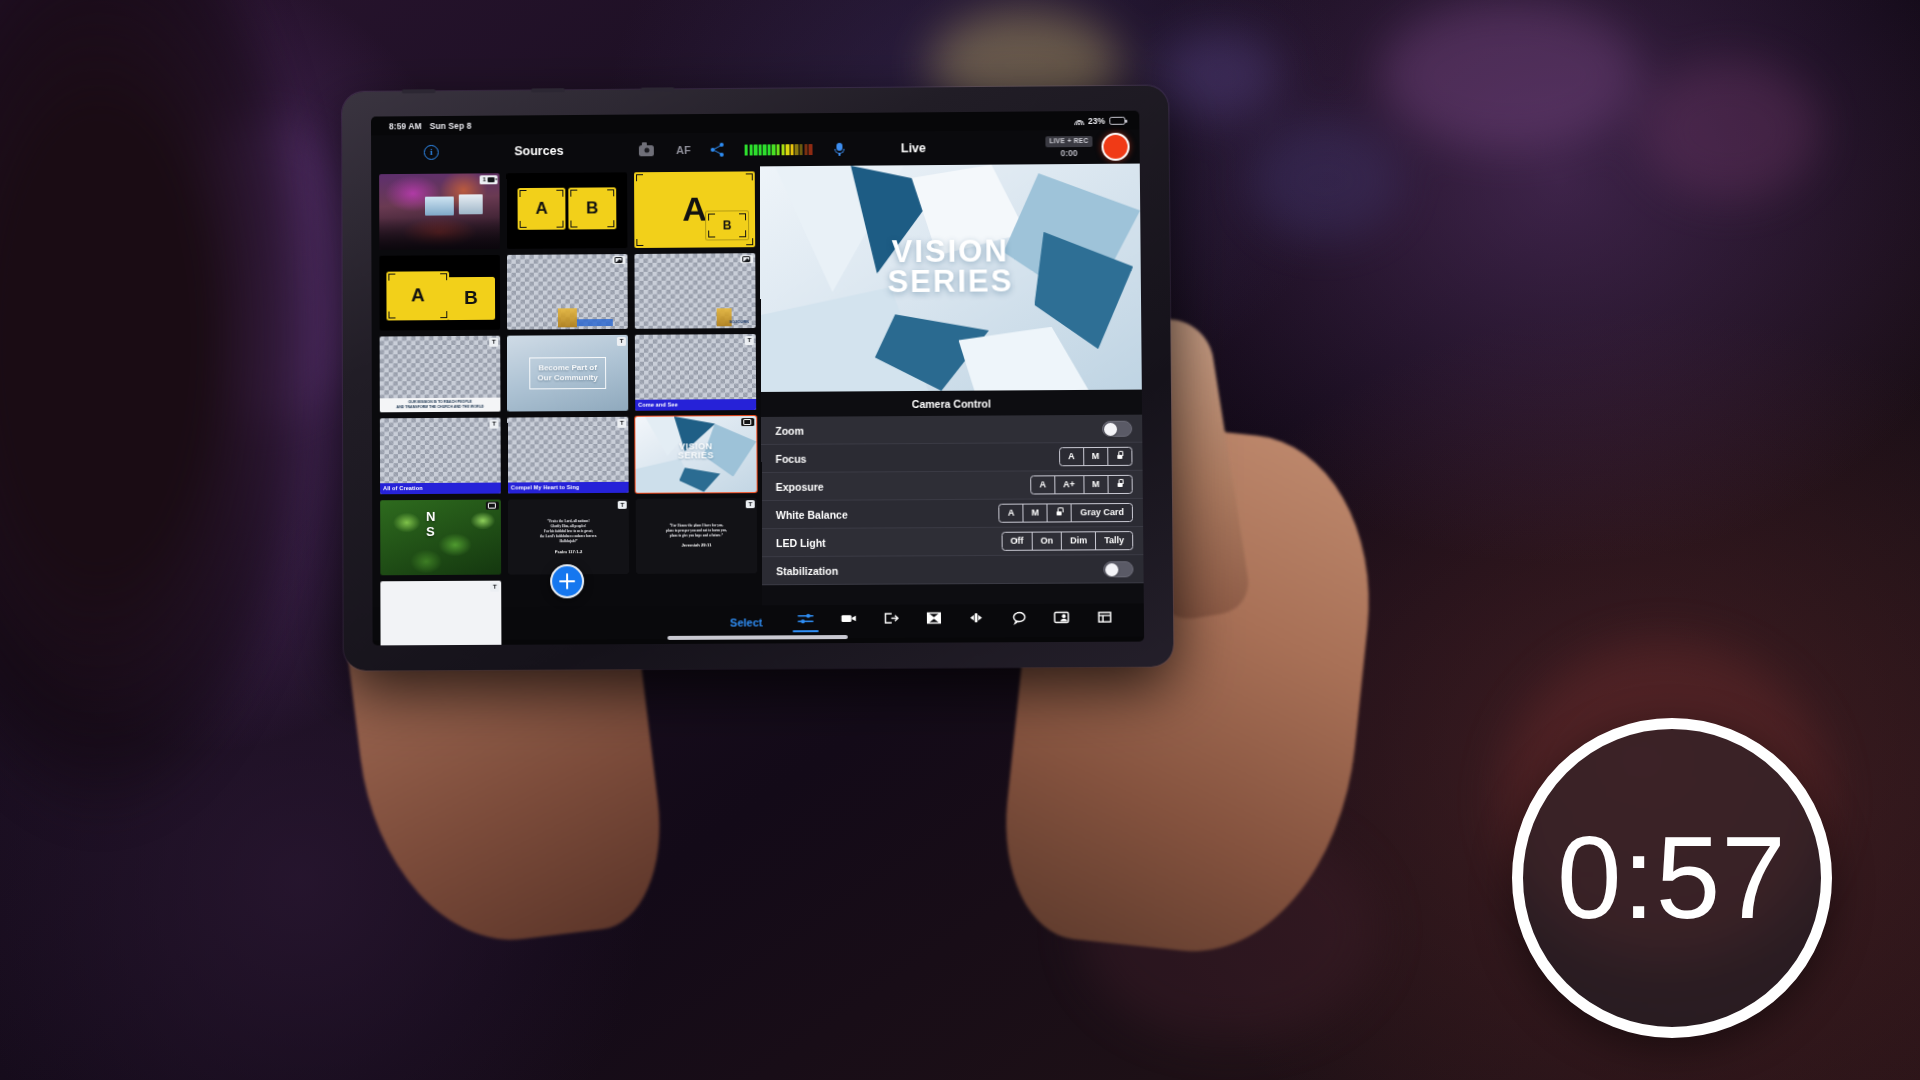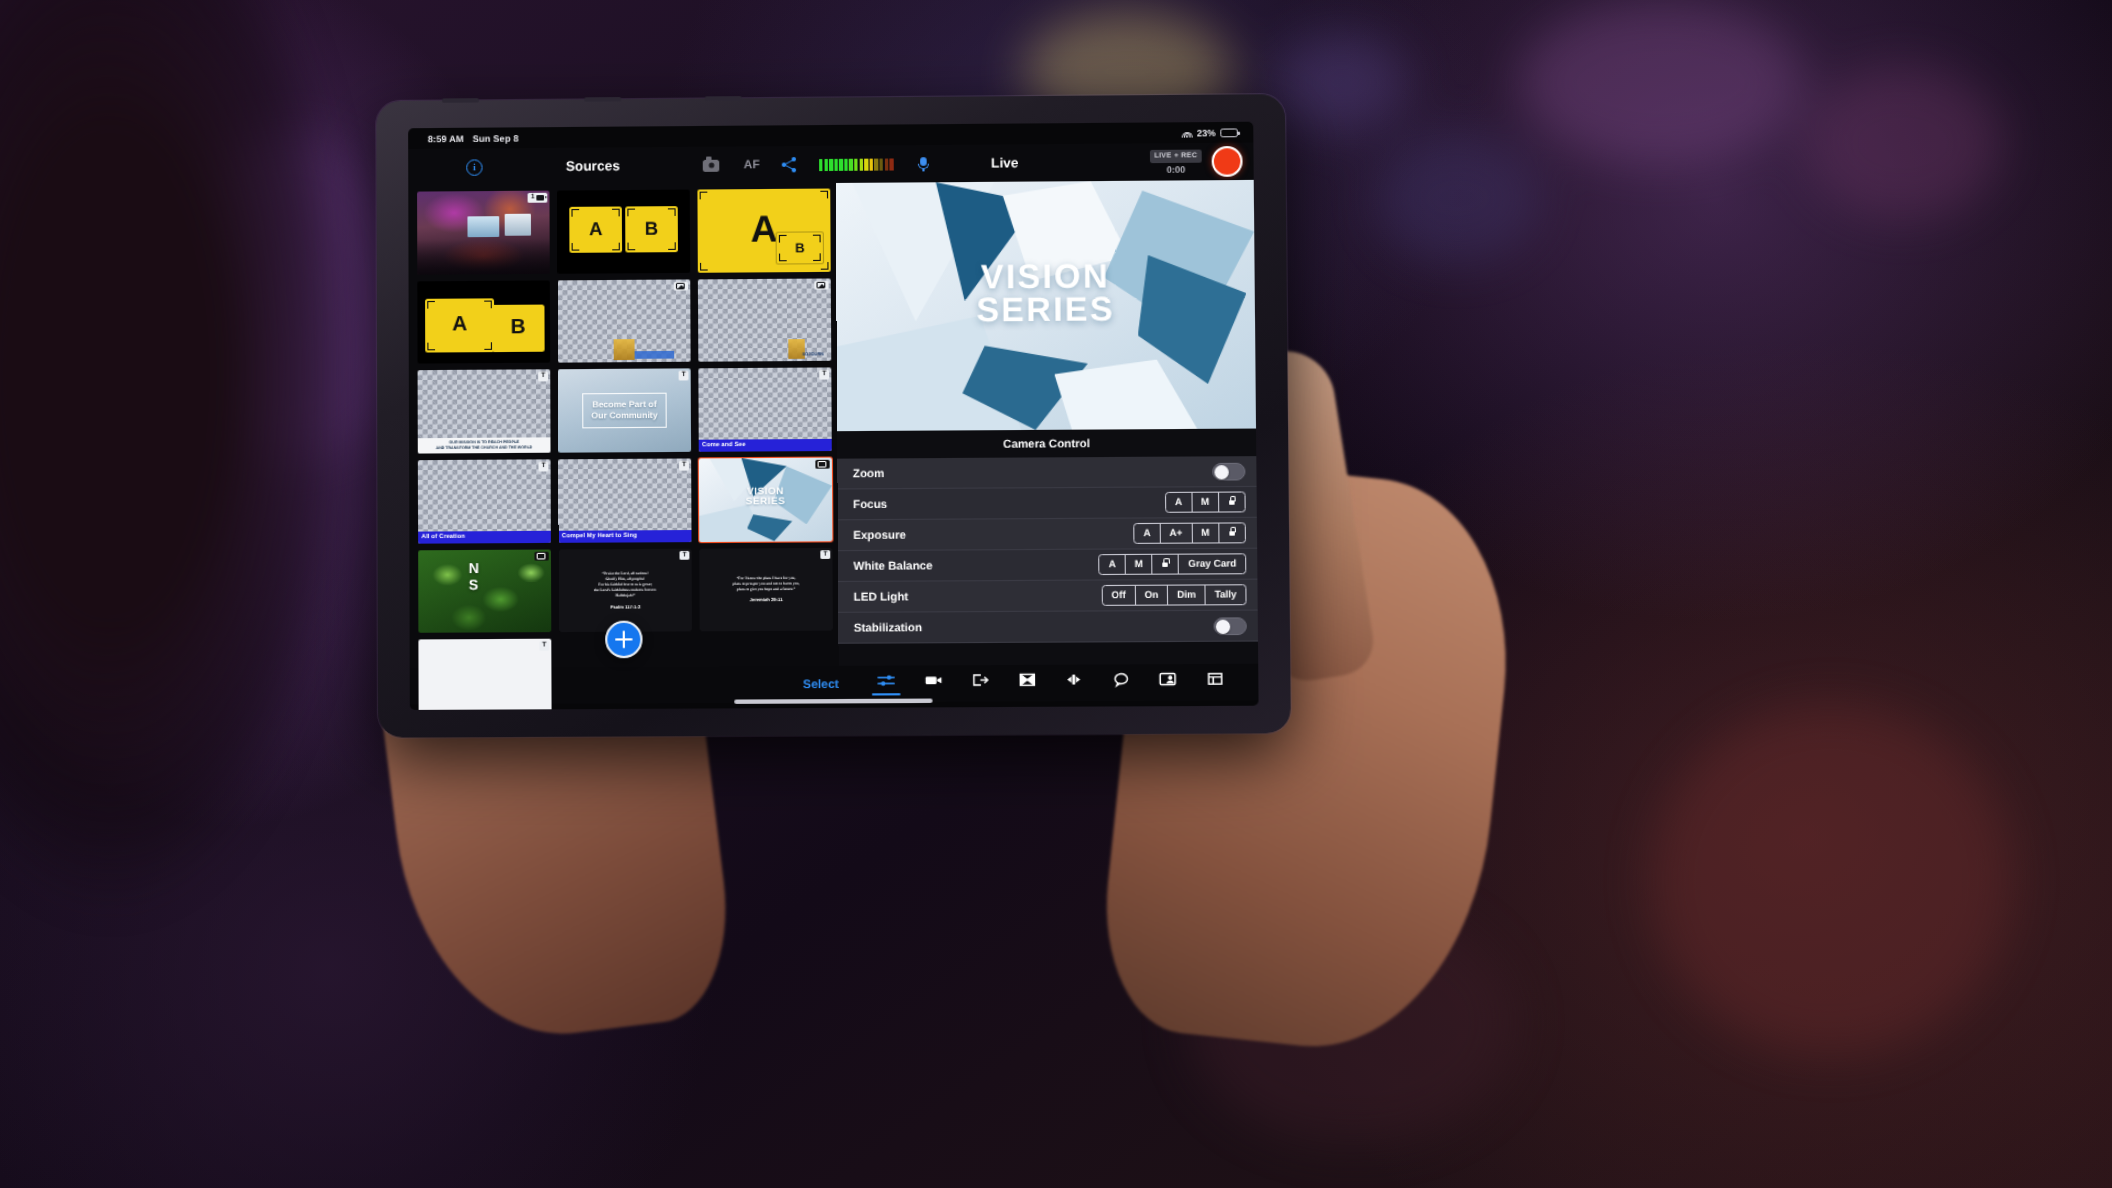--- a/index.html
+++ b/index.html
@@ -818,14 +818,17 @@
             </span>
           </span>
         </div>
       </div>
 
       <div class="home-indicator"></div>
 
     </div>
   </div>
 
+  <div id="timer">
+    <span class="t">0:57</span>
+  </div>
 
 </div>
 
 </body></html>

